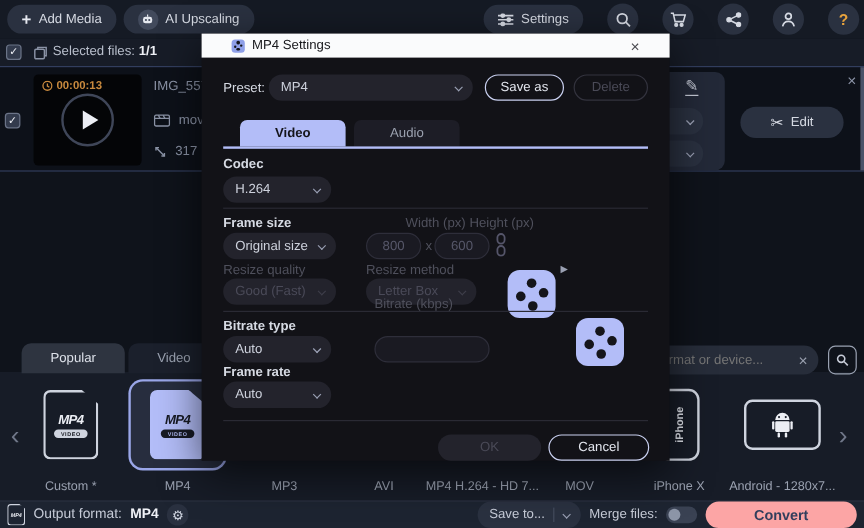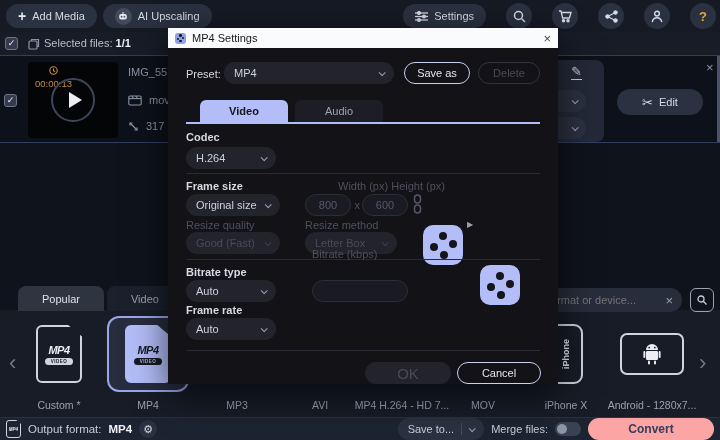--- a/index.html
+++ b/index.html
@@ -20,21 +20,21 @@
   
   .filebar { left:0; top:32px; width:720px; height:23px; background:#171c27; }
   .cb { width:13px; height:13px; border-radius:3px; background:#333b4d; border:1px solid #6b7488;
         color:#f0f2f7; font-size:9px; line-height:11px; text-align:center; }
   .count { font-weight:bold; color:#eef0f5; }
 
   
   .filerow { left:0; top:55px; width:720px; height:88px; background:#0d1119;
              border-top:1px solid #323e5e; border-bottom:1px solid #323e5e; }
   .thumb { left:28px; top:62px; width:90px; height:76px; background:#040507; border-radius:4px; }
-  .dur { left:35px; top:66px; display:flex; gap:3px; align-items:center; color:#c98a3e; font-size:9.5px; font-weight:normal;flex-direction:column; }
+  .dur { left:35px; top:66px; display:flex; gap:3px; align-items:center; color:#c98a3e; font-size:9.5px; font-weight:bold; }
   .playc { left:51px; top:78px; width:44px; height:44px; border:2px solid #3f4658; border-radius:50%;
            display:flex; align-items:center; justify-content:center; }
   .playt { width:0; height:0; border-left:13px solid #eceef4; border-top:8px solid transparent; border-bottom:8px solid transparent; margin-left:4px; }
   .meta { color:#8b93a6; font-size:11px; display:flex; gap:7px; align-items:center; }
   .rcard { left:530px; top:60px; width:74px; height:82px; background:#232938; border-radius:8px; }
   .frag-pill { height:22px; background:#2a3140; border-radius:11px; display:flex; align-items:center;
                justify-content:flex-end; gap:6px; padding:0 9px; color:#aeb5c4; }
   .vscroll { right:0; top:56px; width:3px; height:86px; background:#4a5268; }
 
   
@@ -79,36 +79,36 @@
   .convert { width:126px; height:22px; border-radius:11px; background:#fca5a5; color:#323e5c;
              font-weight:bold; font-size:12px; display:flex; align-items:center; justify-content:center; }
   .minifile { width:15px; height:18px; border:1.5px solid #cfd4df; border-radius:3px;
               clip-path:polygon(0 0,68% 0,100% 22%,100% 100%,0 100%);
               font-size:4.5px; font-weight:bold; font-style:italic; color:#eceef4;
               display:flex; align-items:center; justify-content:center; }
 
   
   .dialog { left:168px; top:28px; width:390px; height:356px; z-index:10;
             box-shadow:0 10px 34px rgba(0,0,0,.65); background:#121217; }
-  .dtitle { height:20px; background:#fafbfc; display:flex; align-items:center; gap:6px; padding:0 7px; color:#18181c; font-size:11px; }
+  .dtitle { height:20px; background:#fafbfc; display:flex; align-items:center; gap:6px; padding:0 25px; color:#18181c; font-size:11px; }
   .dclose { margin-left:auto; color:#4a4a50; font-size:13px; }
   .pix { position:relative; background:#8fa0e8; border-radius:3px; }
   .pix i { position:absolute; background:#15151b; border-radius:50%; }
   .dlabel { color:#d6dae3; font-size:11px; font-weight:bold; }
   .dlabel.dim, .dim { color:#4f505c; }
   .dd { height:22px; background:#23232c; border-radius:11px; display:flex; align-items:center;
         justify-content:space-between; padding:0 10px; color:#cdd1dc; font-size:11px; }
   .dd.dis { color:#4a4a58; }
   .chev { width:5px; height:5px; border-right:1.5px solid #9aa0b4; border-bottom:1.5px solid #9aa0b4;
           transform:rotate(45deg) translateY(-1px); flex:0 0 auto; margin-left:8px; }
   .dd.dis .chev, .chev.dim2 { border-color:#3e3e4a; }
   .obtn { height:22px; border:1px solid #c9d0f0; border-radius:11px; background:transparent; color:#e3e6ee;
           font-size:11px; display:flex; align-items:center; justify-content:center; font-family:inherit; }
   .obtn.dis { border-color:#33333e; color:#4a4a57; }
-  .fbtn { height:22px; border-radius:11px; background:#23232c; color:#4a4a57; font-size:15px;
+  .fbtn { height:22px; border-radius:11px; background:#23232c; color:#4a4a57; font-size:11px;
           display:flex; align-items:center; justify-content:center; }
   .dtab { height:22px; width:88px; display:inline-flex; align-items:center; justify-content:center;
           border-radius:6px 6px 0 0; font-size:11px; }
   .dtab.active { background:#b3bdf8; color:#15151c; font-weight:bold; }
   .dtab.idle { background:#1d1d26; color:#9ba1af; }
   .drule { height:1px; background:#2a2a34; }
   .numin { height:22px; width:46px; background:#1a1a22; border:1px solid #2e2e3a; border-radius:11px;
            color:#565769; display:flex; align-items:center; justify-content:center; font-size:11px; }
   .pixbig { position:relative; width:40px; height:40px; background:#b3bdf8; border-radius:10px; }
   .pixbig i { position:absolute; width:8px; height:8px; background:#15151b; border-radius:50%; }

